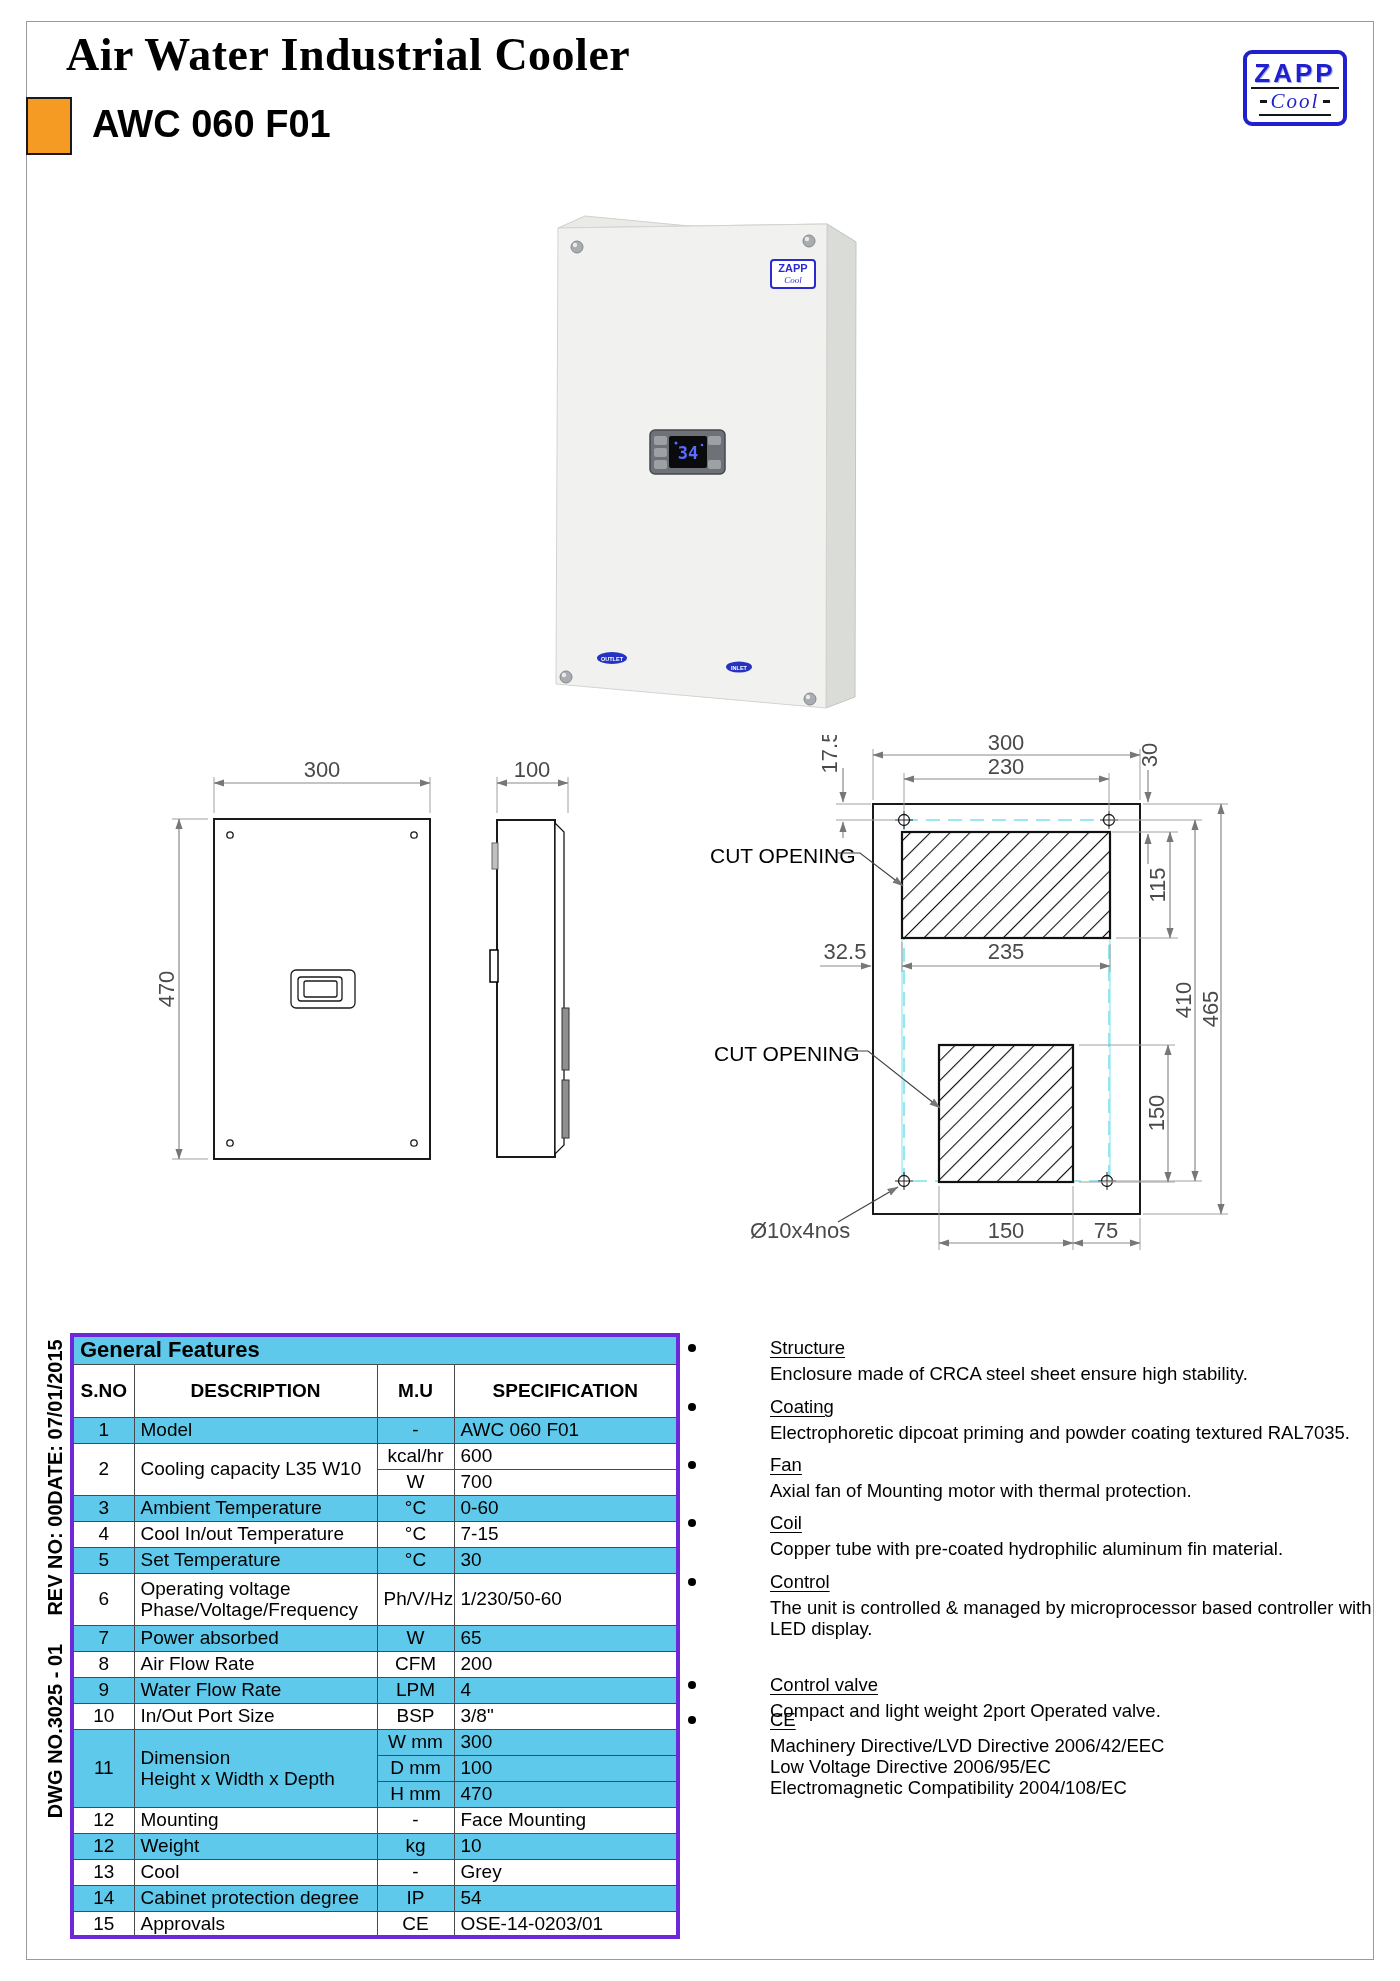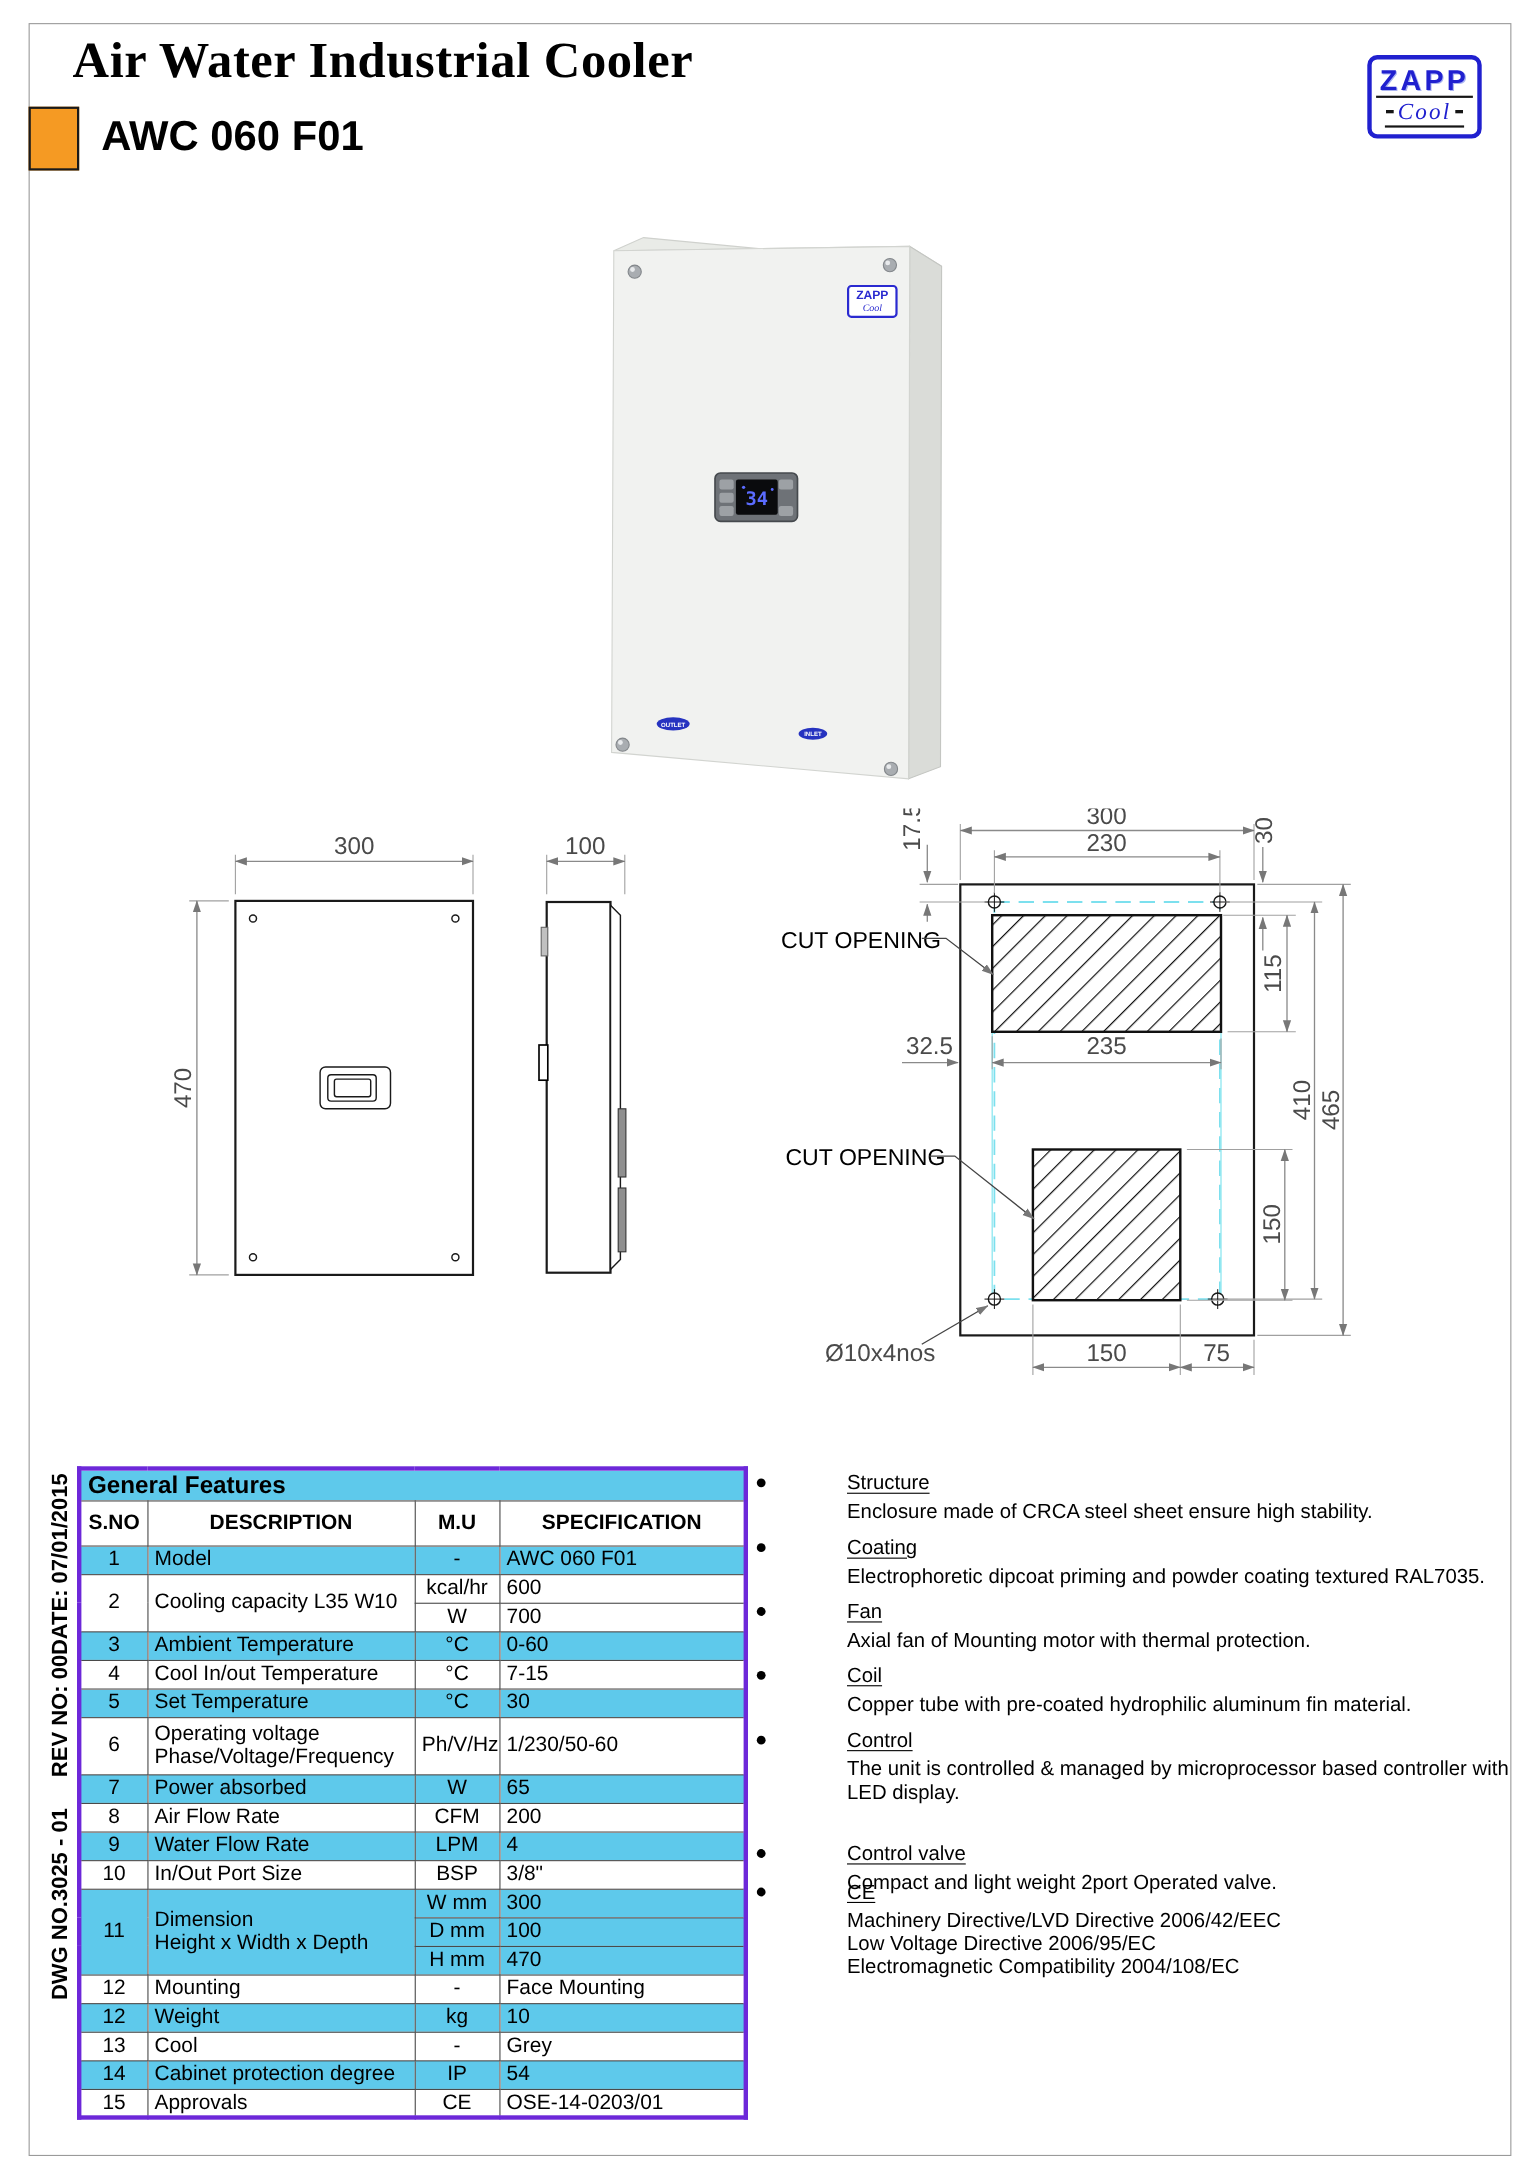--- a/index.html
+++ b/index.html
@@ -26,21 +26,21 @@
   .vlabel{position:absolute;white-space:nowrap;font-weight:bold;font-size:20px;
         transform:translate(-50%,-50%) rotate(-90deg);}
   
   .spec-table{position:absolute;left:70px;top:1333px;width:606px;border-collapse:collapse;
         table-layout:fixed;font-size:19px;border:4px solid #6d28d9;}
   .spec-table td,.spec-table th{border:1px solid #4a4a4a;padding:1px 6px;height:26px;
         line-height:1.12;vertical-align:middle;box-sizing:border-box;background:#fff;
         overflow:hidden;}
   .spec-table .titlebar td{background:#5ec9eb;font-weight:bold;font-size:22px;height:29px;
         padding-left:6px;}
-  .spec-table .headrow th{font-weight:bold;height:41px;text-align:center;background:#fff;}
+  .spec-table .headrow th{font-weight:bold;height:53px;text-align:center;background:#fff;}
   .spec-table tr.blue td{background:#5ec9eb;}
   .spec-table td.num,.spec-table td.mu{text-align:center;}
   .spec-table td.desc{white-space:pre-line;}
   .spec-table tr.tall td{height:52px;}
   
   .feature{position:absolute;left:688px;width:690px;display:flex;gap:25px;}
   .feature .bullet{flex:0 0 8px;width:8px;height:8px;border-radius:50%;background:#000;margin-top:7px;}
   .feature .ftext{margin-left:49px;}
   .feature .fhead{font-size:18.5px;text-decoration:underline;text-underline-offset:3px;}
   .feature .fbody{font-size:18.5px;white-space:pre-line;margin-top:4px;line-height:21px;}

